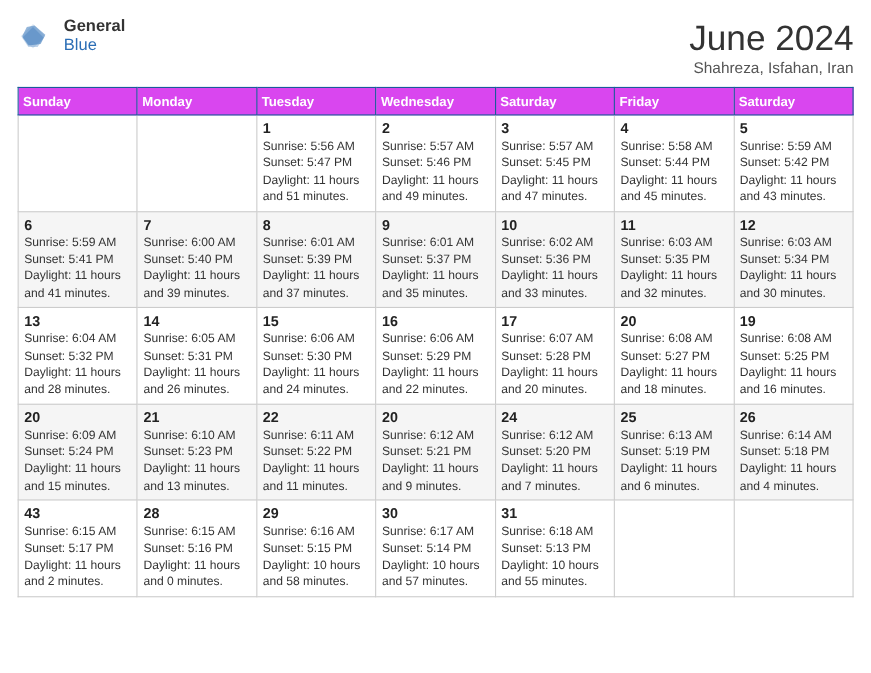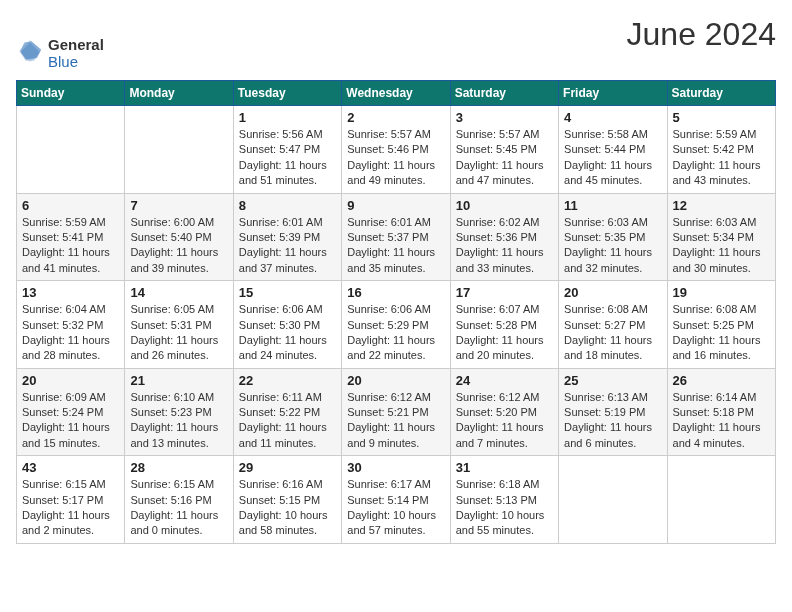--- a/index.html
+++ b/index.html
@@ -11,23 +11,22 @@
       padding: 16px;
     }
     .header {
       display: flex;
       justify-content: space-between;
       align-items: flex-start;
       margin-bottom: 10px;
     }
     .logo {
       display: flex;
-      align-items: flex-start;
-      gap: 4px;
-      margin-top: 21px;
+      align-items: center;
+      gap: 14px;
     }
     .logo-text {
       display: flex;
       flex-direction: column;
       line-height: 1.1;
     }
     .logo-general {
       font-size: 15px;
       font-weight: bold;
       color: #333;
@@ -52,21 +51,21 @@
     .subtitle {
       font-size: 14px;
       color: #555;
     }
     .calendar-table {
       width: 100%;
       border-collapse: collapse;
       font-size: 11px;
     }
     .calendar-table thead th {
-      background: #0f766e;
+      background: #d946ef;
       color: #fff;
       padding: 5px 4px;
       text-align: left;
       font-size: 12px;
       font-weight: bold;
       border: 1px solid #1a5a9a;
     }
     .calendar-table tbody td {
       vertical-align: top;
       padding: 4px 5px;
@@ -103,20 +102,21 @@
       <polygon points="20,8 34,22 26,34 14,34 6,22" fill="#2a6db5" opacity="0.3"></polygon>
       <polygon points="22,6 36,18 30,30 14,32 6,20 12,8" fill="#2a6db5" opacity="0.5"></polygon>
     </svg>
     <div class="logo-text">
       <span class="logo-general">General</span>
       <span class="logo-blue">Blue</span>
     </div>
   </div>
   <div class="title-block">
     <div class="month-title">June 2024</div>
+    <div class="subtitle">Shahreza, Isfahan, Iran</div>
   </div>
 </div>
 
 <table class="calendar-table">
   <thead>
     <tr>
     <th>Sunday</th>
         <th>Monday</th>
         <th>Tuesday</th>
         <th>Wednesday</th>

